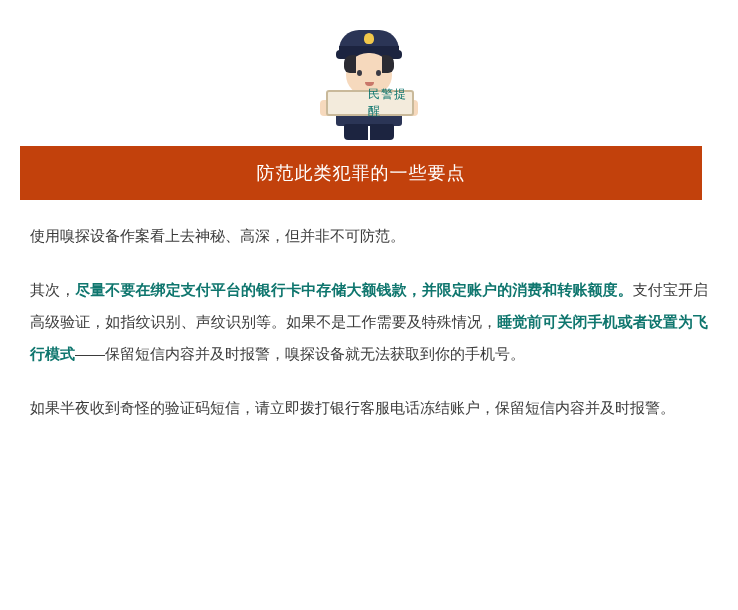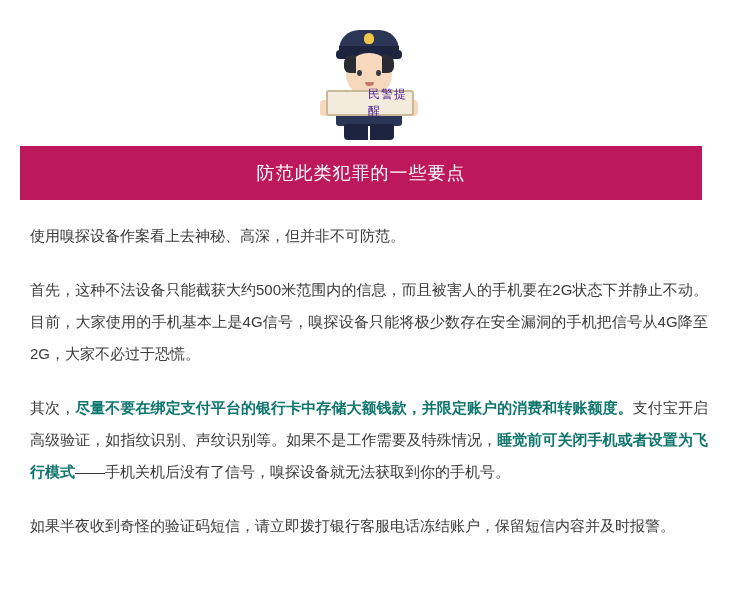--- a/index.html
+++ b/index.html
@@ -162,41 +162,41 @@
     top: 82px;
     width: 88px;
     height: 26px;
     background: #f3ebdc;
     border: 2px solid #c9b99a;
     border-radius: 3px;
     display: flex;
     align-items: center;
     justify-content: center;
     font-size: 12px;
-    color: #4c1d95;
+    color: #0f766e;
     letter-spacing: 1px;
     box-sizing: border-box;
     padding-left: 40px;
   }
   .arm {
     position: absolute;
     top: 92px;
     width: 12px;
     height: 16px;
     background: #f6d9bd;
     border-radius: 4px;
   }
   .arm.left { left: 6px; }
   .arm.right { left: 92px; }
 
   
   .banner {
     margin: 6px 36px 0 20px;
     height: 54px;
-    background: #be185d;
+    background: #c2410c;
     display: flex;
     align-items: center;
     justify-content: center;
   }
   .banner-title {
     color: #ffffff;
     font-size: 18px;
     letter-spacing: 1px;
   }
 
@@ -240,18 +240,17 @@
       <div class="sign">民警提醒</div>
     </div>
   </div>
 
   <div class="banner">
     <div class="banner-title">防范此类犯罪的一些要点</div>
   </div>
 
   <div class="article">
     <p class="para"><span>使用嗅探设备作案看上去神秘、高深，但并非不可防范。</span></p>
-    <p class="para"><span>首先，这种不法设备只能截获大约500米范围内的信息，而且被害人的手机要在2G状态下并静止不动。目前，大家使用的手机基本上是4G信号，嗅探设备只能将极少数存在安全漏洞的手机把信号从4G降至2G，大家不必过于恐慌。</span></p>
-    <p class="para"><span>其次，</span><span class="b">尽量不要在绑定支付平台的银行卡中存储大额钱款，并限定账户的消费和转账额度。</span><span>支付宝开启高级验证，如指纹识别、声纹识别等。如果不是工作需要及特殊情况，</span><span class="b">睡觉前可关闭手机或者设置为飞行模式</span><span>——手机关机后没有了信号，嗅探设备就无法获取到你的手机号。</span></p>
+    <p class="para"><span>其次，</span><span class="b">尽量不要在绑定支付平台的银行卡中存储大额钱款，并限定账户的消费和转账额度。</span><span>支付宝开启高级验证，如指纹识别、声纹识别等。如果不是工作需要及特殊情况，</span><span class="b">睡觉前可关闭手机或者设置为飞行模式</span><span>——保留短信内容并及时报警，嗅探设备就无法获取到你的手机号。</span></p>
     <p class="para"><span>如果半夜收到奇怪的验证码短信，请立即拨打银行客服电话冻结账户，保留短信内容并及时报警。</span></p>
   </div>
 
 </div>
 
 </body></html>

